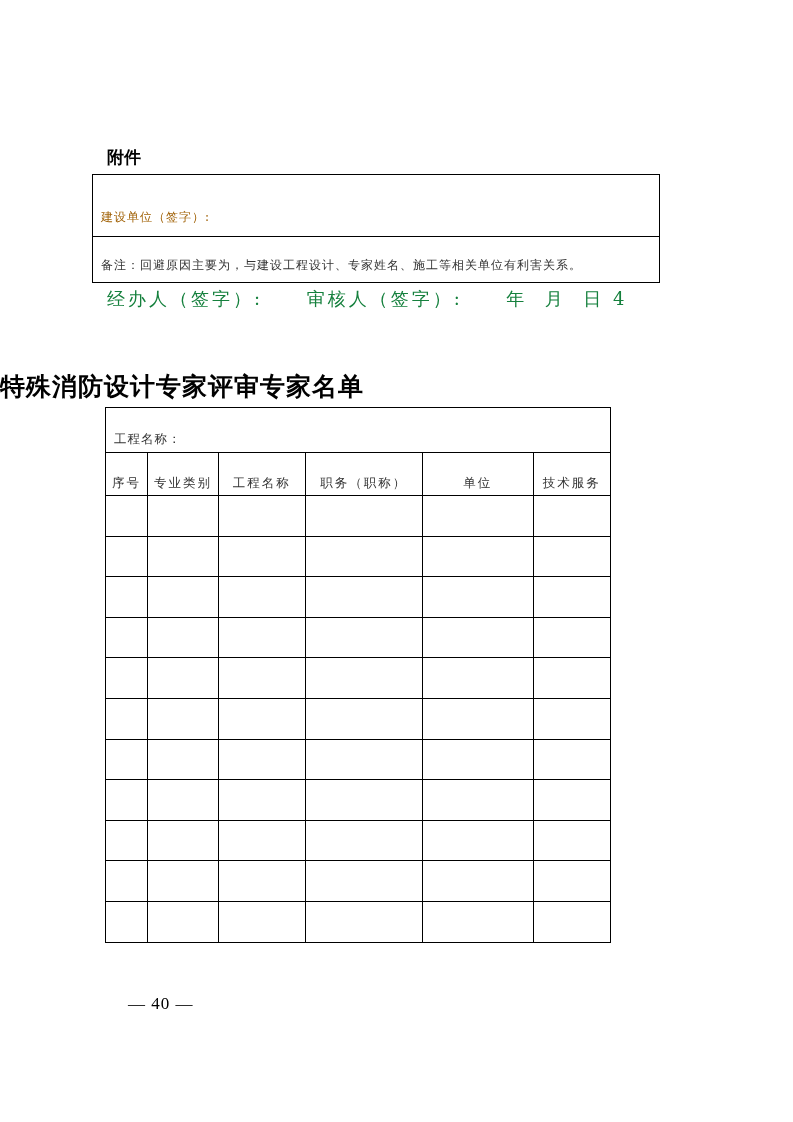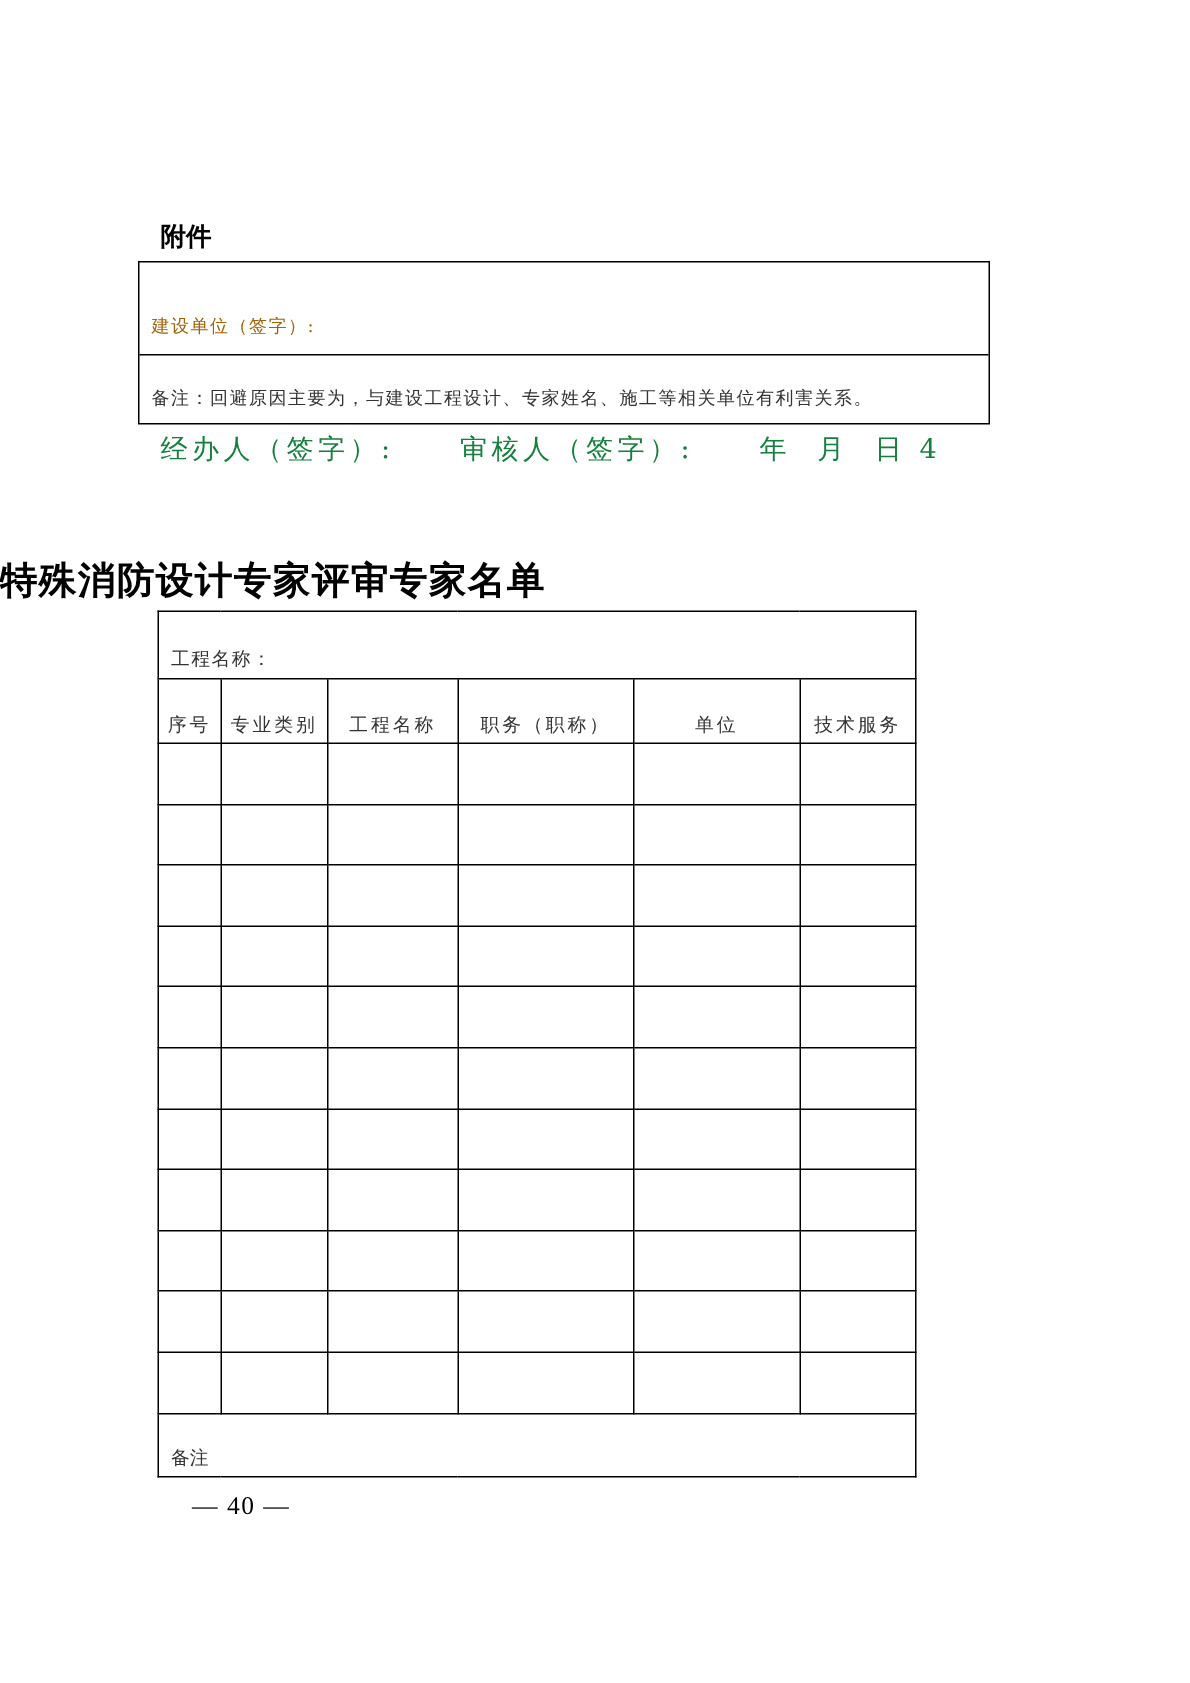--- a/index.html
+++ b/index.html
@@ -141,19 +141,16 @@
         <td></td>
       </tr>
       <tr class="r-data">
         <td></td>
         <td></td>
         <td></td>
         <td></td>
         <td></td>
         <td></td>
       </tr>
-      <tr class="r-note">
-        <td colspan="6"><span>备注</span></td>
-      </tr>
     </tbody>
 </table>
 
 <div id="page-num" class="abs">— 40 —</div>
 
 </body></html>

